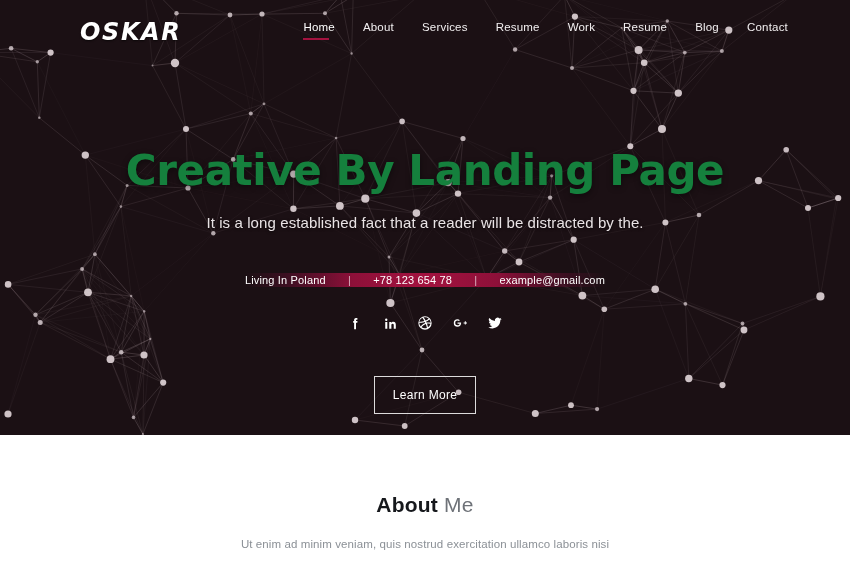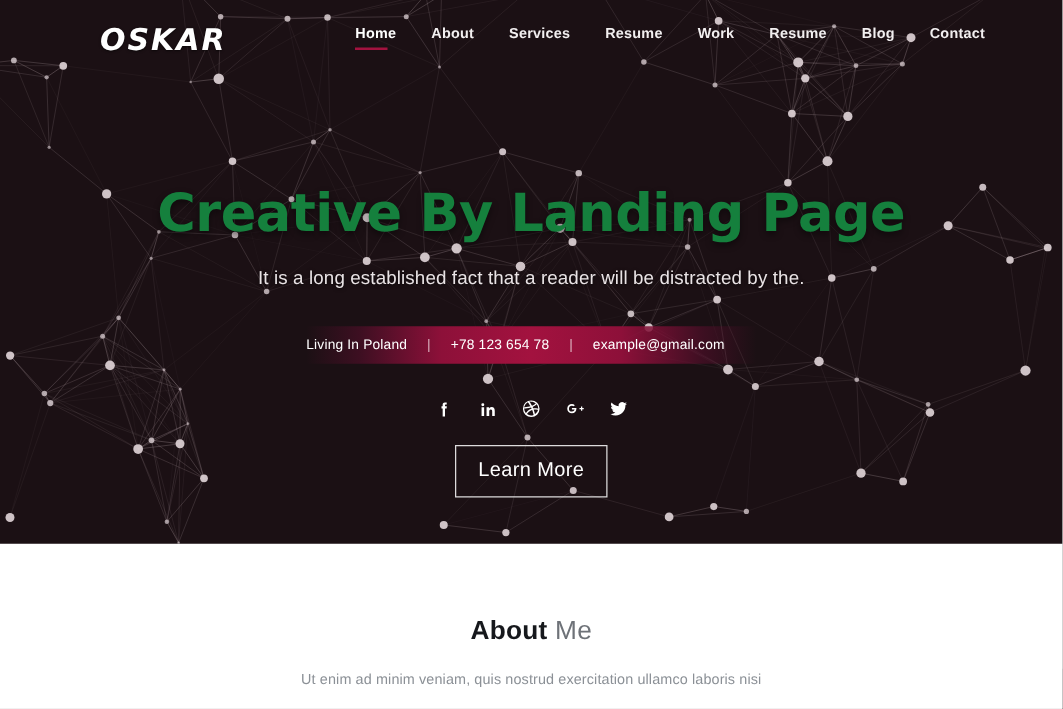--- a/index.html
+++ b/index.html
@@ -22,21 +22,21 @@
     display:flex; align-items:center; z-index:5;
   }
   #logo{
     position:absolute; left:80px; top:18px;
     color:#ffffff; font-size:24px; font-weight:bold; font-style:italic;
     letter-spacing:1.6px; font-family:"DejaVu Sans", sans-serif;
     text-shadow:0 1px 2px rgba(0,0,0,.6);
   }
   #nav{
     position:absolute; right:48px; top:21px;
-    display:flex; align-items:center; gap:0;font-weight:bold;
+    display:flex; align-items:center; gap:0;
   }
   .nav-item{
     position:relative; color:#f2eff0; font-size:11.5px;
     padding:0 14px 7px 14px; cursor:pointer; white-space:nowrap;
     letter-spacing:.2px;
   }
   .nav-item.active{ color:#ffffff; }
   .nav-item.active::after{
     content:""; position:absolute; left:14px; bottom:0;
     width:26px; height:2px; background:#a3123f;
@@ -53,22 +53,22 @@
     font-family:"DejaVu Sans", sans-serif; line-height:1.1;
     text-shadow:0 2px 6px rgba(0,0,0,.45);
   }
   #hero-sub{
     margin-top:20px; color:#e9e3e5; font-size:15px; letter-spacing:.1px;
     text-shadow:0 1px 3px rgba(0,0,0,.6);
   }
 
   
   #contact-bar{
-    margin-top:30px; width:360px; height:30px;
-    display:flex; align-items:center; justify-content:flex-start; gap:0;
+    margin-top:42px; width:360px; height:14px;
+    display:flex; align-items:center; justify-content:space-between; gap:0;
     background:linear-gradient(90deg,
       rgba(27,16,20,0) 0%,
       rgba(90,14,45,.55) 12%,
       #8d1039 30%,
       #a3123f 50%,
       #8d1039 70%,
       rgba(90,14,45,.55) 88%,
       rgba(27,16,20,0) 100%);
   }
   .contact-text{
@@ -83,23 +83,23 @@
     margin-top:27px; display:flex; align-items:center; gap:17px;
   }
   .social-icon{
     width:18px; height:18px; display:flex; align-items:center;
     justify-content:center; cursor:pointer;
   }
   .social-icon svg{ display:block; fill:#ffffff; }
 
   
   #learn-more{
-    margin-top:20px; padding:11px 18px;
+    margin-top:44px; padding:11px 18px;
     border:1px solid rgba(255,255,255,.85); background:transparent;
-    color:#ffffff; font-size:16px; letter-spacing:.3px; cursor:pointer;
+    color:#ffffff; font-size:12px; letter-spacing:.3px; cursor:pointer;
     font-family:"Liberation Sans", sans-serif;
   }
 
   
   #about{
     width:850px; height:100px; background:#ffffff;
     display:flex; flex-direction:column; align-items:center;
     padding-top:58px;
   }
   #about-title{ font-size:21px; letter-spacing:.2px; }

